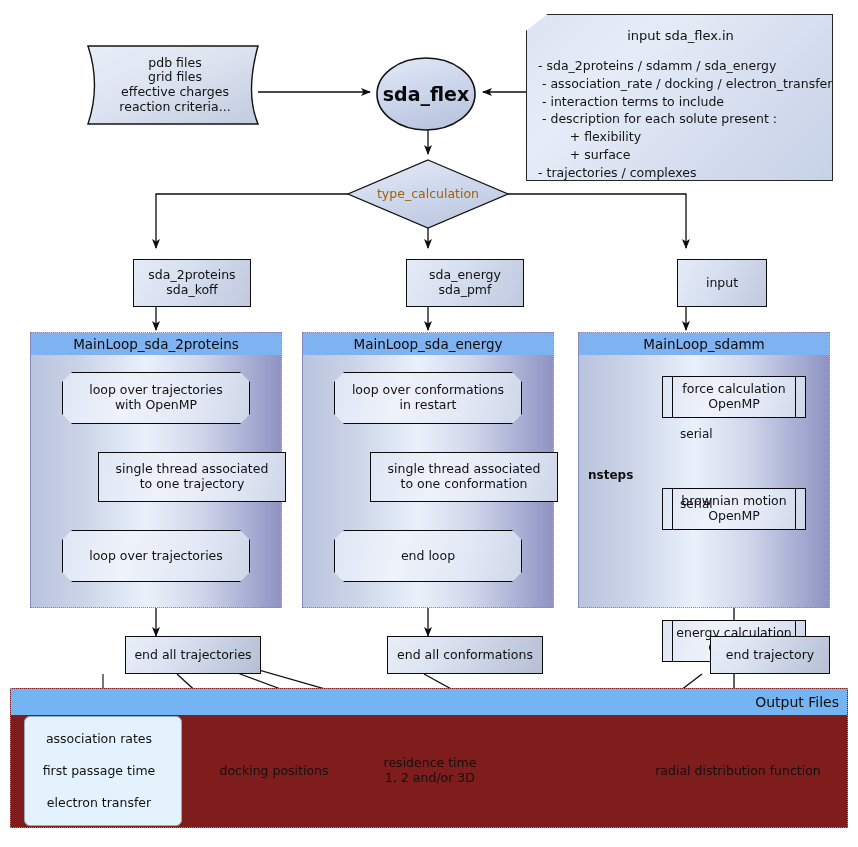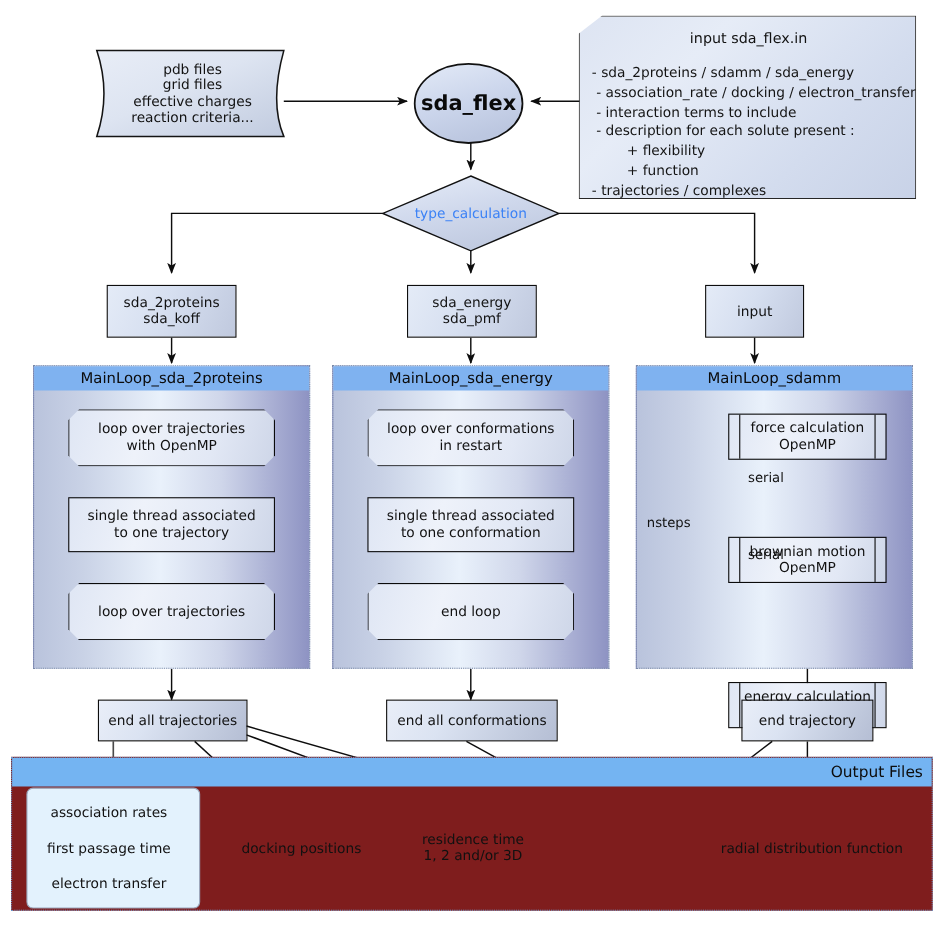--- a/index.html
+++ b/index.html
@@ -43,21 +43,21 @@
   .note-text{
     font-size:12.5px;color:#141414;line-height:1.42;white-space:pre;
   }
 
   
   svg.layer{position:absolute;left:0;top:0;width:858px;height:847px;overflow:visible;}
 
   
   .proc{
     border:1px solid #0d0d0d;
-    font-size:12.5px;color:#111;
+    font-size:12.5px;color:#111;margin-left:36px;
   }
   
   .mlframe{
     border:1px dotted #7a8aa8;
     background:linear-gradient(90deg,#b9c3dc 0%,#c9d2e6 18%,#e9f1fb 46%,#cfd6ea 68%,#8e93c3 100%);
   }
   .mlhead{
     background:#7fb2f0;
     color:#0b0b0b;font-size:13.5px;
     height:22px;
@@ -207,30 +207,30 @@
     <path d="M645,752 L828,752 q-10,19 0,38 L645,790 q10,-19 0,-38 Z" fill="url(#gFile)" stroke="#0d0d0d" stroke-width="1.3"></path>
   </svg>
 
   <div class="abs ctr" style="left:96px;top:52px;width:158px;height:66px;font-size:12.5px;color:#111;white-space:pre;">pdb files
 grid files
 effective charges
 reaction criteria...</div>
 
   <div class="abs ctr" style="left:377px;top:78px;width:98px;height:32px;font-size:19px;font-weight:bold;color:#0a0a0a;">sda_flex</div>
 
-  <div class="abs ctr" style="left:358px;top:183px;width:140px;height:22px;font-size:12.5px;color:#3b82f6;">type_calculation</div>
+  <div class="abs ctr" style="left:358px;top:183px;width:140px;height:22px;font-size:12.5px;color:#a16207;">type_calculation</div>
 
   <div class="abs note note-clip" style="left:526px;top:14px;width:307px;height:167px;">
     <div class="abs ctr" style="left:0;top:12px;width:307px;height:18px;font-size:13px;color:#111;">input sda_flex.in</div>
     <div class="abs note-text" style="left:11px;top:42px;width:300px;">- sda_2proteins / sdamm / sda_energy
  - association_rate / docking / electron_transfer
  - interaction terms to include
  - description for each solute present :
         + flexibility
-        + function
+        + surface
 - trajectories / complexes</div>
   </div>
 
   <div class="abs proc grad-node ctr" style="left:97px;top:259px;width:118px;height:48px;white-space:pre;">sda_2proteins
 sda_koff</div>
   <div class="abs proc grad-node ctr" style="left:370px;top:259px;width:118px;height:48px;white-space:pre;">sda_energy
 sda_pmf</div>
   <div class="abs proc grad-node ctr" style="left:641px;top:259px;width:90px;height:48px;white-space:pre;">input</div>
 
   <div class="abs mlframe" style="left:30px;top:332px;width:252px;height:276px;">
@@ -255,21 +255,21 @@
     <div class="mlhead">MainLoop_sdamm</div>
   </div>
   <div class="abs subr grad-inner ctr" style="left:662px;top:376px;width:144px;height:42px;white-space:pre;font-size:12.5px;color:#111;">force calculation
 OpenMP</div>
   <div class="abs subr grad-inner ctr" style="left:662px;top:446px;width:144px;height:42px;white-space:pre;font-size:12.5px;color:#111;">brownian motion
 OpenMP</div>
   <div class="abs subr grad-inner ctr" style="left:662px;top:536px;width:144px;height:42px;white-space:pre;font-size:12.5px;color:#111;">energy calculation
 OpenMP</div>
   <div class="abs small-lbl" style="left:680px;top:427px;">serial</div>
   <div class="abs small-lbl" style="left:680px;top:497px;">serial</div>
-  <div class="abs small-lbl" style="left:588px;top:468px;">nsteps</div>
+  <div class="abs small-lbl" style="left:588px;top:468px;font-weight:bold;">nsteps</div>
 
   <div class="abs proc grad-box ctr" style="left:89px;top:636px;width:136px;height:38px;">end all trajectories</div>
   <div class="abs proc grad-box ctr" style="left:351px;top:636px;width:156px;height:38px;">end all conformations</div>
   <div class="abs proc grad-box ctr" style="left:674px;top:636px;width:120px;height:38px;">end trajectory</div>
 
   <div class="abs outpanel" style="left:10px;top:688px;width:838px;height:140px;">
     <div class="outhead">Output Files</div>
   </div>
   <div class="abs outgroup" style="left:24px;top:716px;width:158px;height:110px;"></div>
 

